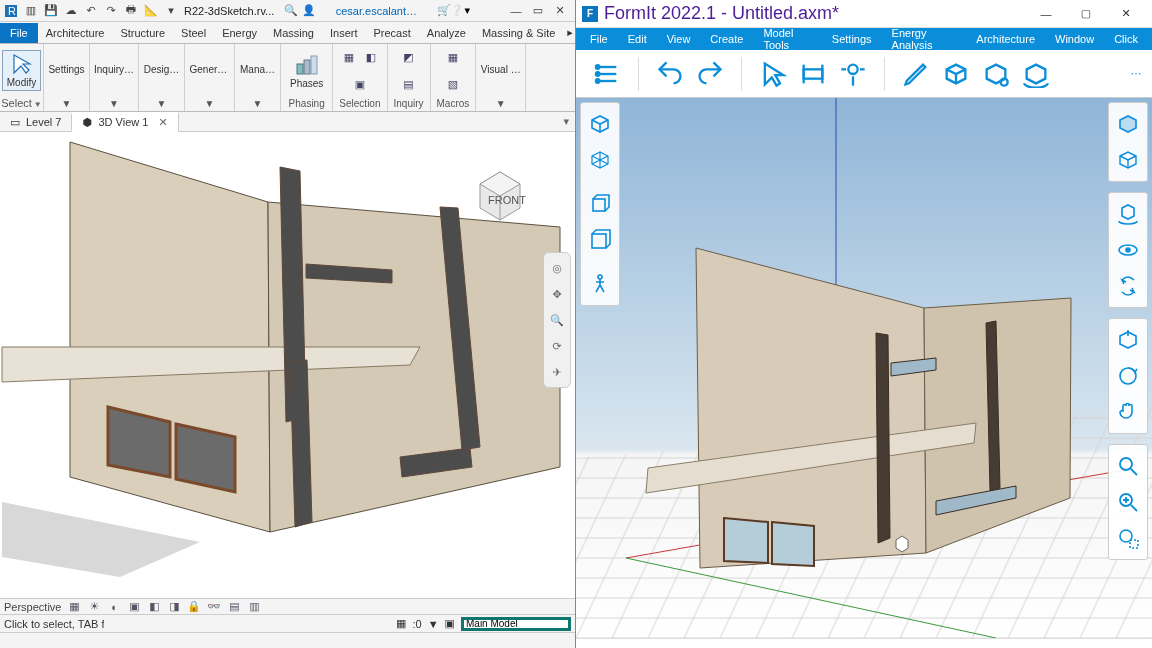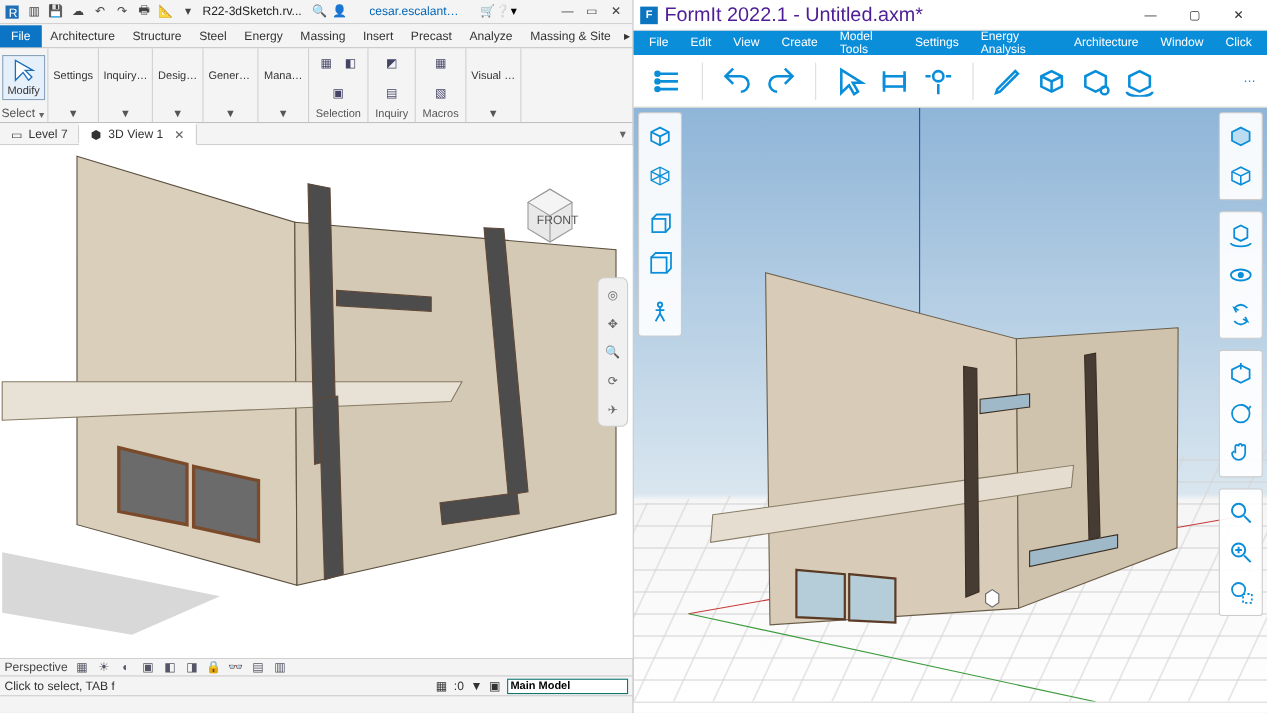--- a/index.html
+++ b/index.html
@@ -44,21 +44,21 @@
 
 .viewport-left { flex:1; background:#fff; position:relative; overflow:hidden; }
 .viewport-left svg { position:absolute; top:0; left:0; }
 .navbar-right { position:absolute; right:4px; top:120px; width:28px; background:#f0f0f0; border:1px solid #ccc; border-radius:6px; display:flex; flex-direction:column; gap:4px; padding:4px 2px; }
 .navbar-right .nb { width:22px; height:22px; display:flex; align-items:center; justify-content:center; color:#666; }
 
 .status-left { height:16px; background:#f4f4f4; border-top:1px solid #ccc; display:flex; align-items:center; padding:0 4px; font-size:10px; color:#444;}
 .viewcontrol { height:16px; background:#f4f4f4; border-top:1px solid #ccc; display:flex; align-items:center; padding:0 4px; font-size:10px; color:#444; gap:6px;}
 .viewcontrol .vc { width:14px; height:14px; display:flex; align-items:center; justify-content:center; color:#556;}
 .selbar { height:18px; background:#f4f4f4; border-top:1px solid #ccc; display:flex; align-items:center; padding:0 4px; font-size:10px; color:#333; gap:6px;}
-.selbar input { height:14px; font-size:10px; border:1px solid #0f766e; padding:0 2px;font-weight:bold;}
+.selbar input { height:14px; font-size:10px; border:3px solid #0f766e; padding:0 2px;}
 
 
 .fi-titlebar { height:28px; background:#fff; display:flex; align-items:center; padding:0 6px; border-bottom:1px solid #ddd;}
 .fi-titlebar .fi-logo { width:16px; height:16px; background:#0b75c0; color:#fff; display:flex; align-items:center; justify-content:center; font-weight:bold; font-size:10px; margin-right:6px;}
 .fi-titlebar .fi-title { color:#4c1d95; font-size:18px;}
 .fi-titlebar .spacer { flex:1;}
 .fi-titlebar .winbtn { width:40px; height:24px; display:flex; align-items:center; justify-content:center; color:#333;}
 
 .fi-menubar { height:22px; background:#0b8eda; display:flex; align-items:center; padding:0 4px;}
 .fi-menubar .fm { color:#fff; padding:3px 10px; cursor:default; font-size:11px;}
@@ -174,20 +174,33 @@
             <span class="subpanel-label">Generati…</span>
           </div>
           <div class="label dropdown-arrow">▼</div>
         </div>
       <div class="panel" style="flex:0 0 46px">
           <div class="top">
             <span class="subpanel-label">Mana…</span>
           </div>
           <div class="label dropdown-arrow">▼</div>
         </div>
+      <div class="panel" style="flex:0 0 42px">
+        <div class="top">
+          <div class="bigbtn">
+            <span class="ico"><svg width="24" height="22">
+                  <rect x="2" y="10" width="6" height="10" fill="#8bb" stroke="#478"></rect>
+                  <rect x="9" y="6" width="6" height="14" fill="#abc" stroke="#678"></rect>
+                  <rect x="16" y="2" width="6" height="18" fill="#cde" stroke="#89a"></rect>
+                </svg></span>
+            <span class="txt">Phases</span>
+          </div>
+        </div>
+        <div class="label">Phasing</div>
+      </div>
       <div class="panel" style="flex:0 0 46px">
         <div class="top" style="flex-wrap:wrap;">
             <span class="smallico">▦</span>
             <span class="smallico">◧</span>
             <span class="smallico">▣</span>
           </div>
         <div class="label">Selection</div>
       </div>
       <div class="panel" style="flex:0 0 42px">
         <div class="top" style="flex-wrap:wrap;">

